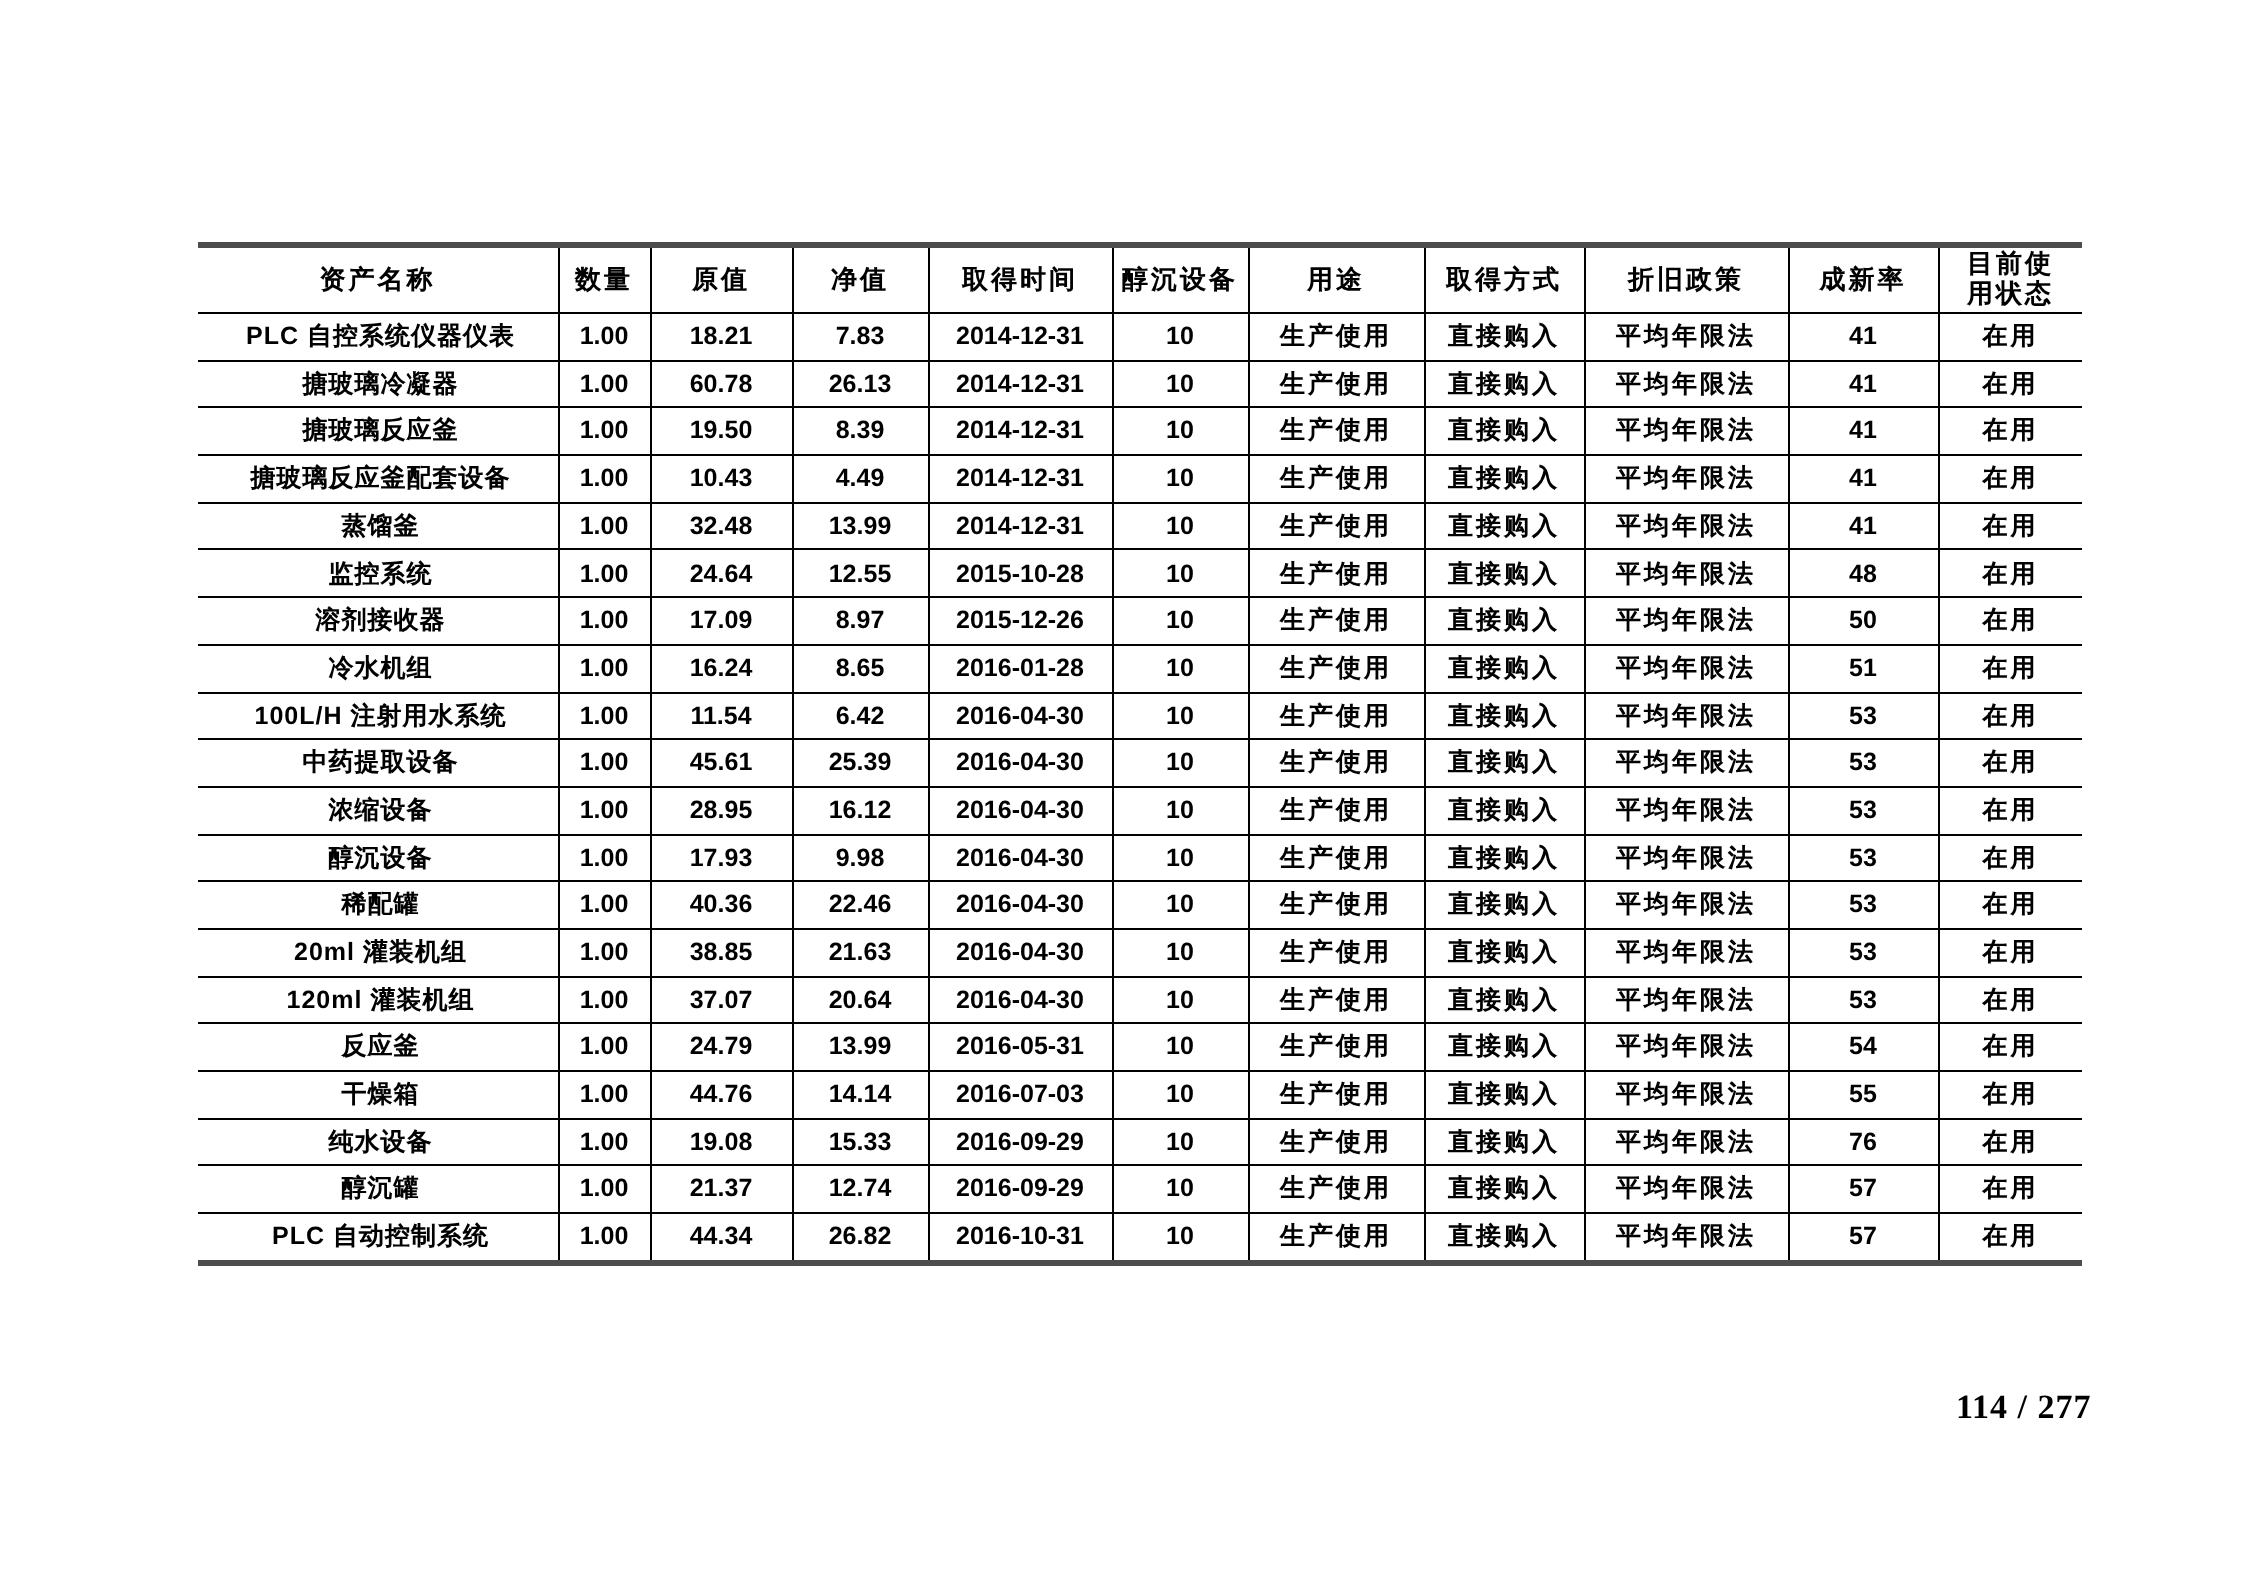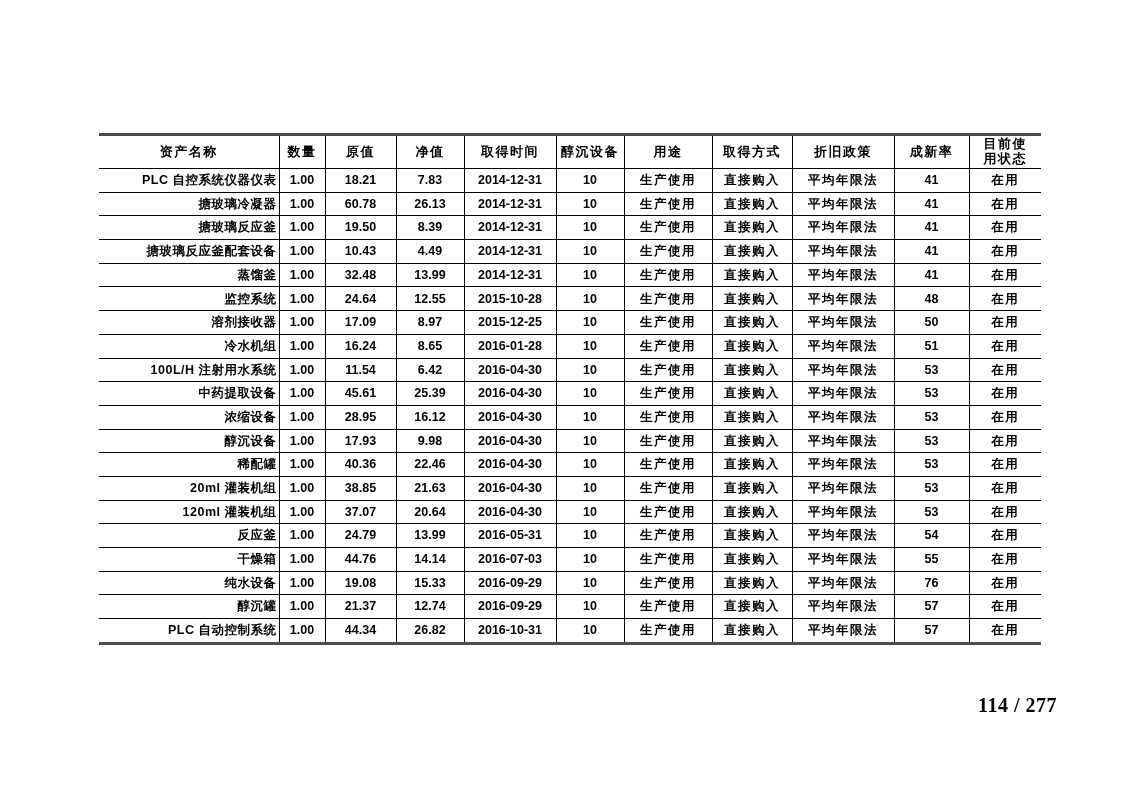--- a/index.html
+++ b/index.html
@@ -13,21 +13,20 @@
     position: relative;
     font-family: "Liberation Sans", "DejaVu Sans", sans-serif;
     color: #000;
     overflow: hidden;
   }
   .table-wrap {
     position: absolute;
     left: 99px;
     top: 121px;
     width: 942px;
-    margin-top: 12px;
   }
   table.asset-table {
     width: 942px;
     table-layout: fixed;
     border-collapse: collapse;
     border-top: 3px solid #4d4d4d;
     border-bottom: 3px solid #4d4d4d;
   }
   table.asset-table th,
   table.asset-table td {
@@ -49,34 +48,34 @@
     letter-spacing: 1.5px;
     white-space: pre-line;
     line-height: 1.15;
   }
   table.asset-table tbody td {
     height: 22.7px;
     font-size: 12.5px;
     line-height: 1;
   }
   table.asset-table tbody td.col-name {
-    text-align: right;
+    text-align: center;
     padding-left: 5px;
     letter-spacing: 0.5px;
   }
   table.asset-table td.cjk {
     letter-spacing: 1.5px;
   }
   .page-footer {
     position: absolute;
     left: 978px;
     top: 694px;
     font-family: "Liberation Serif", "DejaVu Serif", serif;
     font-weight: bold;
-    font-size: 20px;
+    font-size: 17px;
     letter-spacing: 0.5px;
   }
 </style>
 </head>
 <body>
 
 <div class="table-wrap">
   <table class="asset-table">
     <colgroup id="table-colgroup">
         <col style="width: 180px;">
@@ -184,21 +183,21 @@
           <td class="col-cjk cjk">直接购入</td>
           <td class="col-cjk cjk">平均年限法</td>
           <td class="col-num">48</td>
           <td class="col-cjk cjk">在用</td>
         </tr>
         <tr>
           <td class="col-name">溶剂接收器</td>
           <td class="col-num">1.00</td>
           <td class="col-num">17.09</td>
           <td class="col-num">8.97</td>
-          <td class="col-num">2015-12-25</td>
+          <td class="col-num">2015-12-26</td>
           <td class="col-num">10</td>
           <td class="col-cjk cjk">生产使用</td>
           <td class="col-cjk cjk">直接购入</td>
           <td class="col-cjk cjk">平均年限法</td>
           <td class="col-num">50</td>
           <td class="col-cjk cjk">在用</td>
         </tr>
         <tr>
           <td class="col-name">冷水机组</td>
           <td class="col-num">1.00</td>

